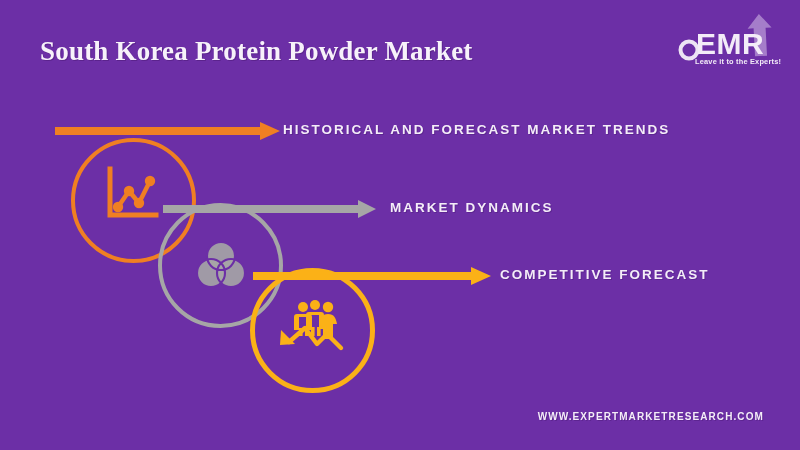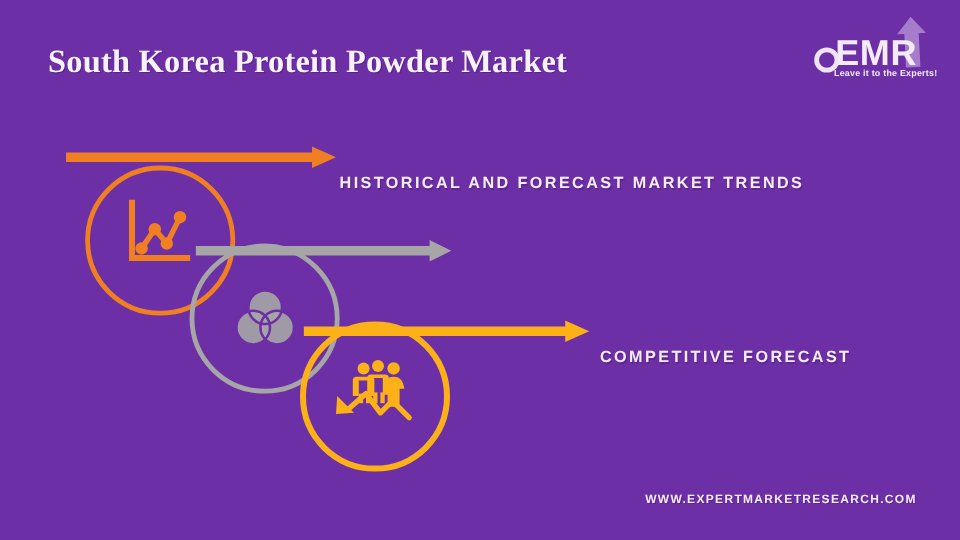--- a/index.html
+++ b/index.html
@@ -54,21 +54,20 @@
 
   
   .row-label{
     position:absolute;
     color:#F4EDF8;
     font-size:13.5px;
     font-weight:bold;
     letter-spacing:2.0px;
     white-space:nowrap;
     text-shadow:1px 1px 0 rgba(60,15,95,.3);
-    margin-top:23px;
   }
   #label-1{left:283px;top:122px;}
   #label-2{left:390px;top:200px;}
   #label-3{left:500px;top:267px;}
 
   
   #footer-url{
     position:absolute;right:36px;bottom:28px;
     color:#F4EDF8;
     font-size:10px;
@@ -161,17 +160,18 @@
     </svg>
   </div>
 
   <div class="arrow" id="arrow-3">
     <svg viewBox="0 0 238 18" xmlns="http://www.w3.org/2000/svg">
       <path d="M0 5 H218 V0 L238 9 L218 18 V13 H0 Z" fill="#FBB117"></path>
     </svg>
   </div>
 
   <div class="row-label" id="label-1">HISTORICAL AND FORECAST MARKET TRENDS</div>
+  <div class="row-label" id="label-2">MARKET DYNAMICS</div>
   <div class="row-label" id="label-3">COMPETITIVE FORECAST</div>
 
   <div id="footer-url">WWW.EXPERTMARKETRESEARCH.COM</div>
 
 </div>
 
 </body></html>

